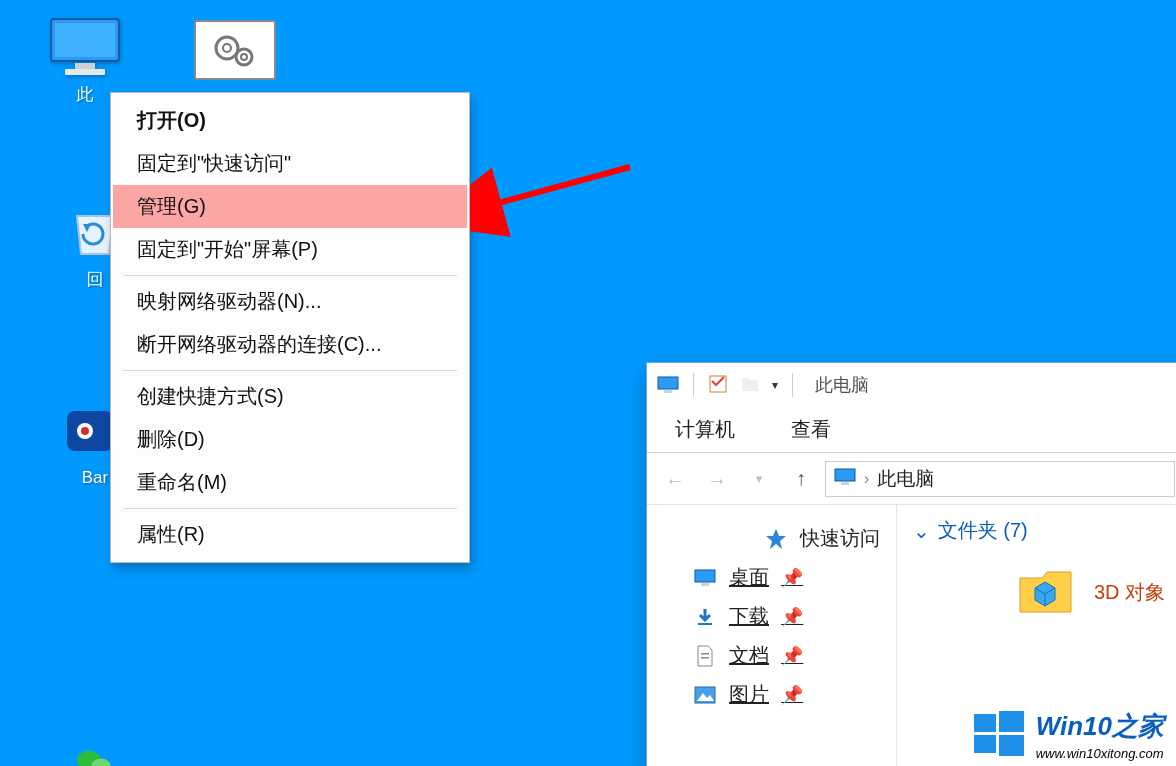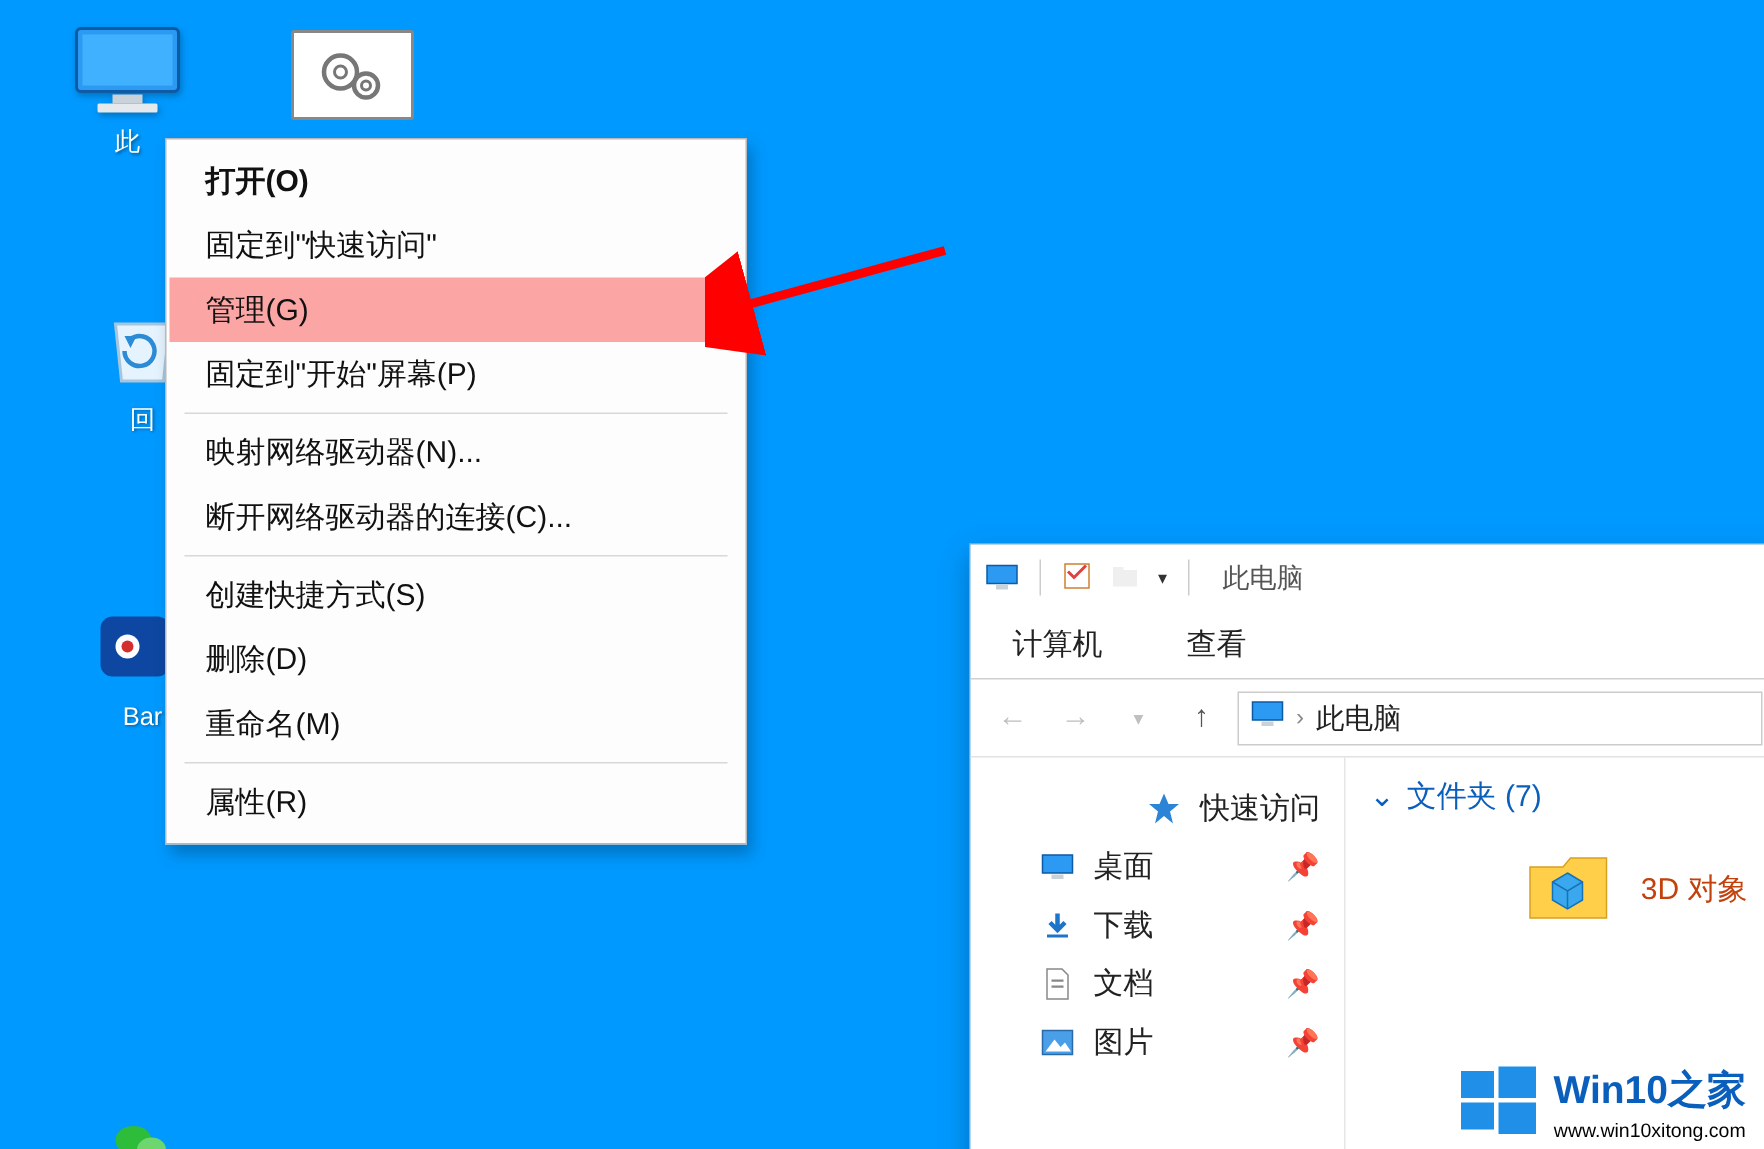--- a/index.html
+++ b/index.html
@@ -41,21 +41,21 @@
 
   .recycle { left: 40px; top: 200px; }
   .bandicam { left: 40px; top: 400px; }
   .edge { left: 40px; top: 560px; }
   .wechat { left: 40px; top: 730px; }
 
   
   .context-menu {
     position: absolute;
     left: 110px; top: 92px;
-    width: 388px;
+    width: 360px;
     background: #fdfdfd;
     border: 1px solid #b8b8b8;
     box-shadow: 3px 6px 10px rgba(0,0,0,.25);
     padding: 6px 2px;
   }
   .context-menu .item {
     padding: 8px 24px;
     font-size: 20px;
     color: #111;
     white-space: nowrap;
@@ -153,21 +153,21 @@
     width: 250px;
     border-right: 1px solid #e6e6e6;
     padding: 14px 8px;
   }
   .nav-item {
     display: flex; align-items: center;
     gap: 12px;
     padding: 6px 8px 6px 18px;
     font-size: 20px; color: #222; justify-content: flex-end;
   }
-  .nav-item.child { padding-left: 38px; justify-content: space-between; }
+  .nav-item.child { padding-left: 38px; justify-content: flex-start; text-decoration: underline; }
   .nav-item .left { display: flex; align-items: center; gap: 12px; }
   .nav-item .ico { width: 24px; height: 24px; display: flex; align-items: center; justify-content: center; }
   .pin { color: #888; font-size: 18px; }
 
   .content {
     flex: 1;
     padding: 12px 16px;
   }
   .section-header {
     color: #0a5fbd; font-size: 20px;
@@ -178,23 +178,24 @@
     display: flex; align-items: center; gap: 18px;
     padding: 8px 4px;
     font-size: 20px; color: #c2410c; justify-content: flex-end;
   }
   .folder-item .big-ico { width: 60px; height: 60px; display: flex; align-items: center; justify-content: center; }
 
   
   .watermark {
     position: absolute;
     right: 12px; bottom: 4px;
-    text-align: center;
+    text-align: left;
     display: flex; align-items: center; gap: 10px;
     z-index: 5000;
+    font-style: italic;
   }
   .watermark .winlogo { width: 54px; height: 54px; }
   .watermark .wtext .line1 { font-size: 26px; font-weight: 700; color: #0a5fbd; }
   .watermark .wtext .line2 { font-size: 13px; color: #000000; margin-top: 2px; }
 </style>
 </head>
 <body>
 
 <div class="desktop">
 

